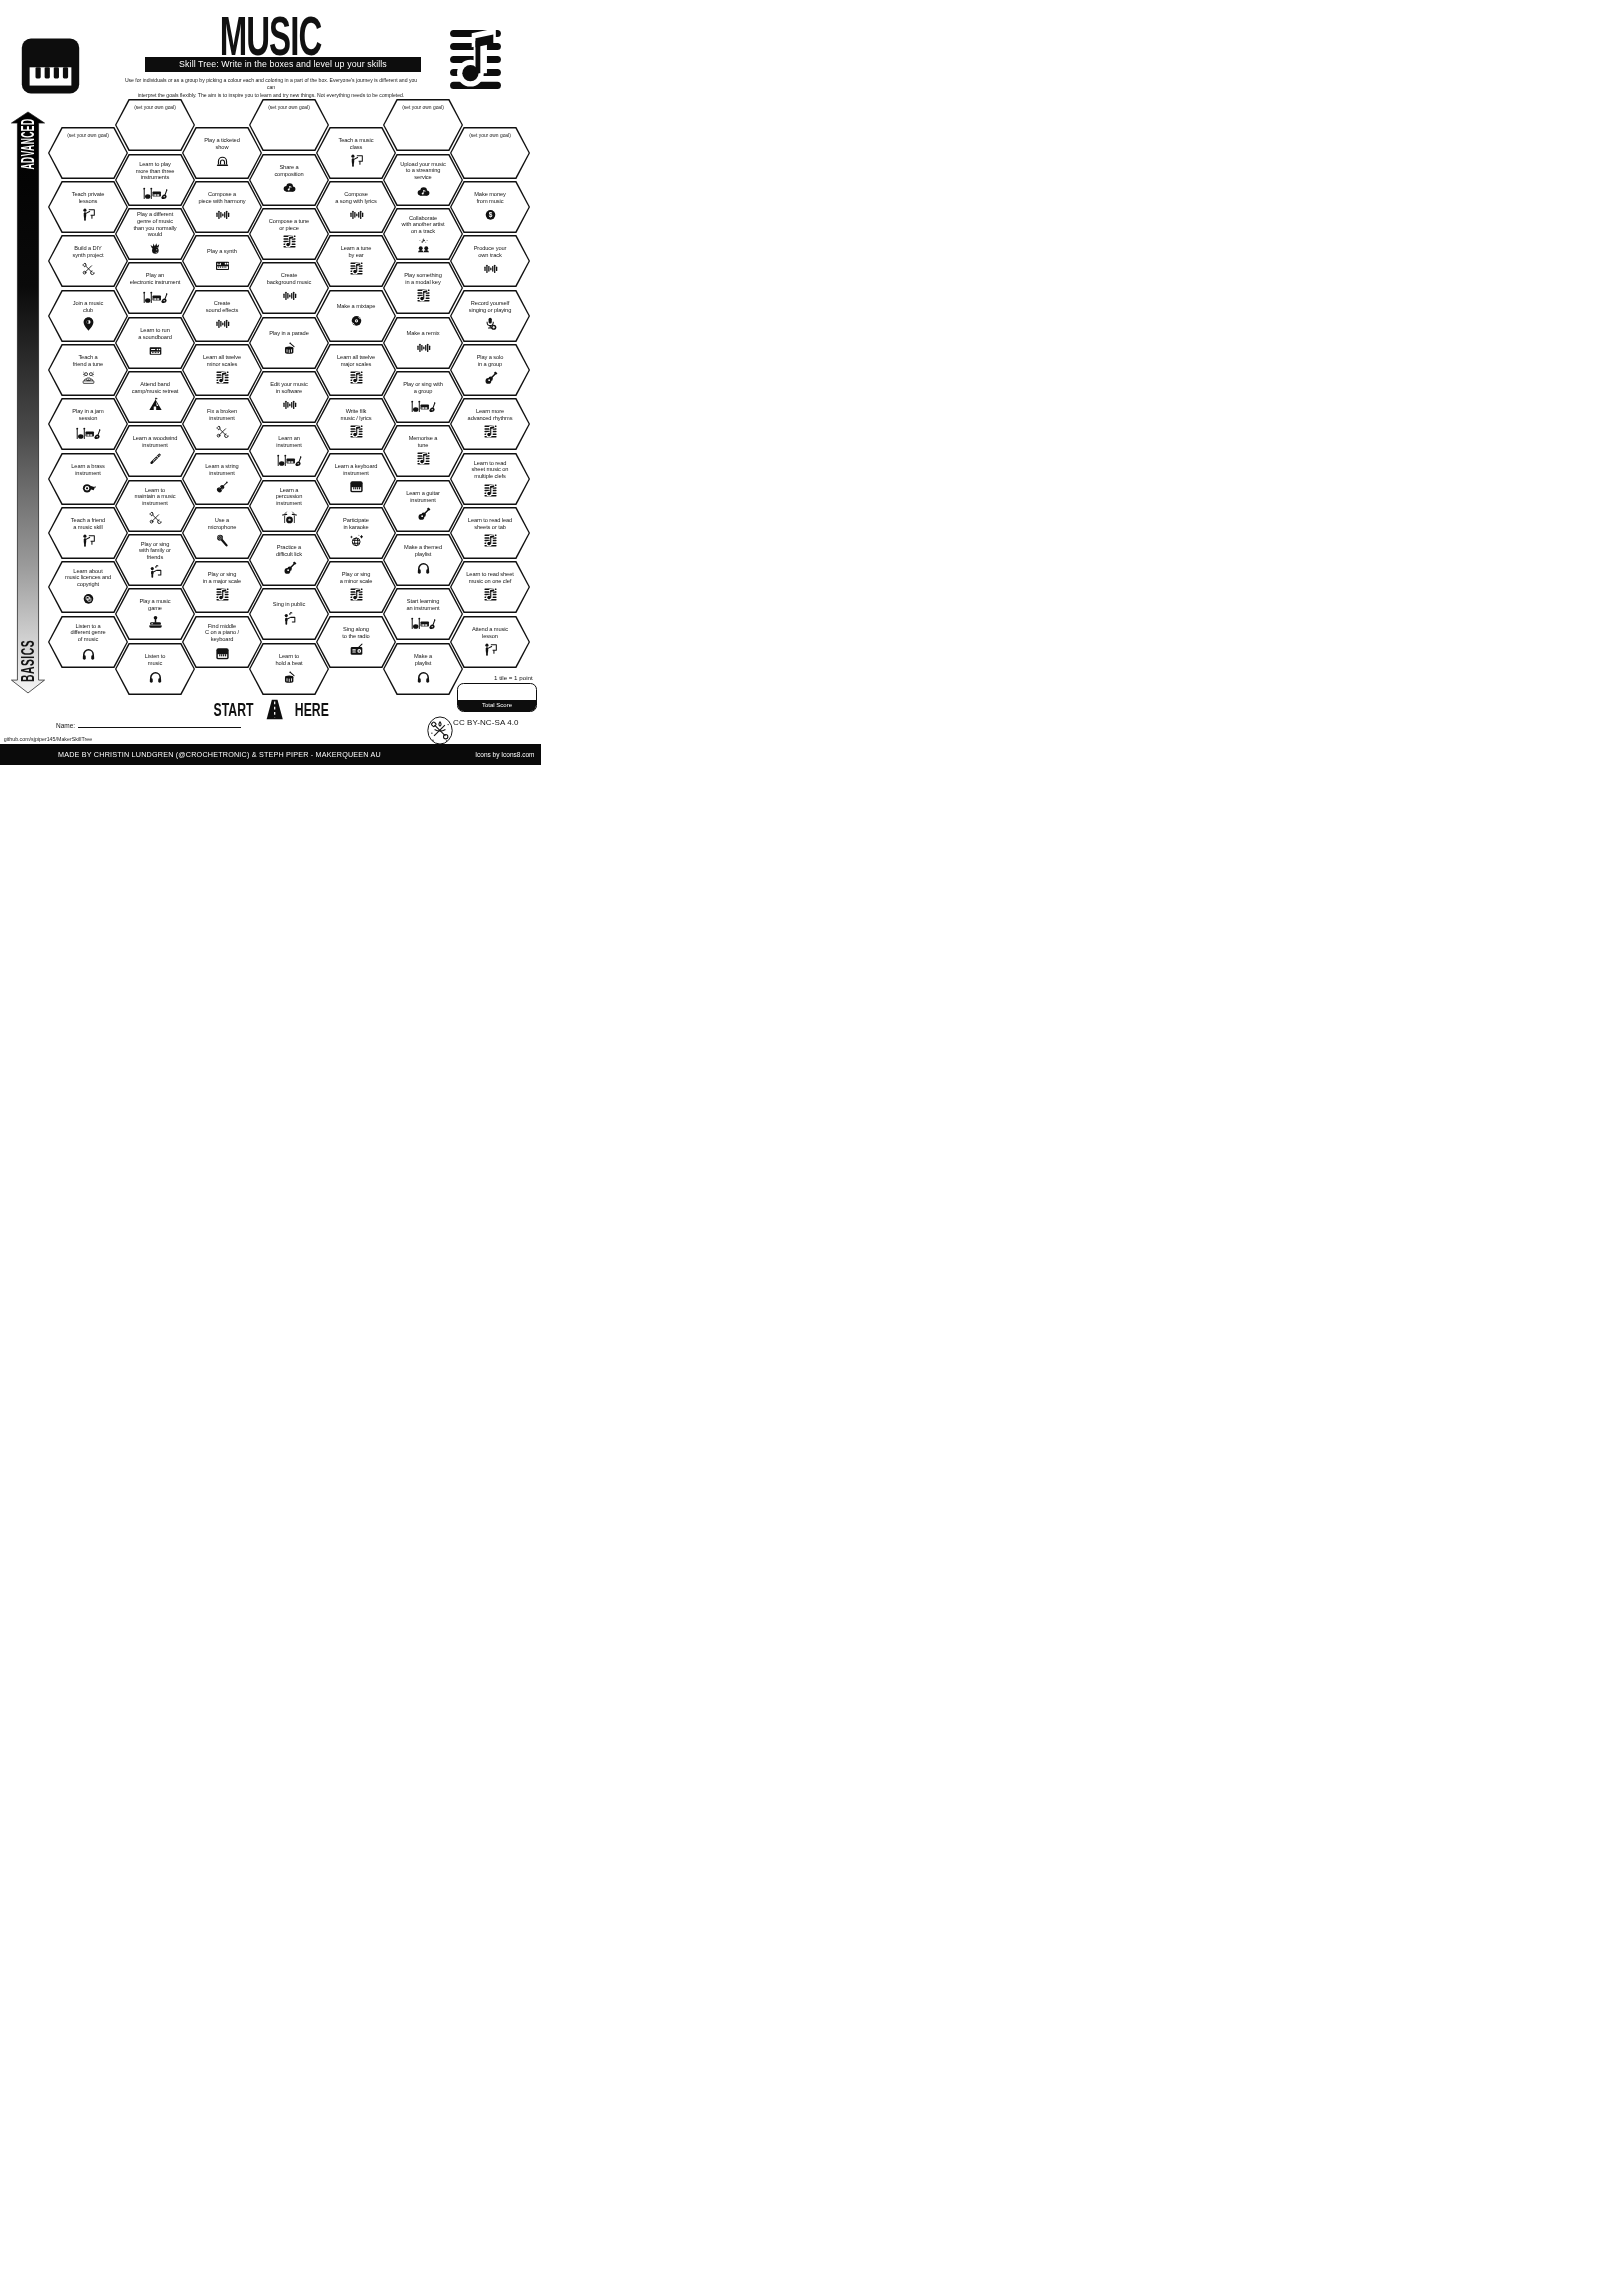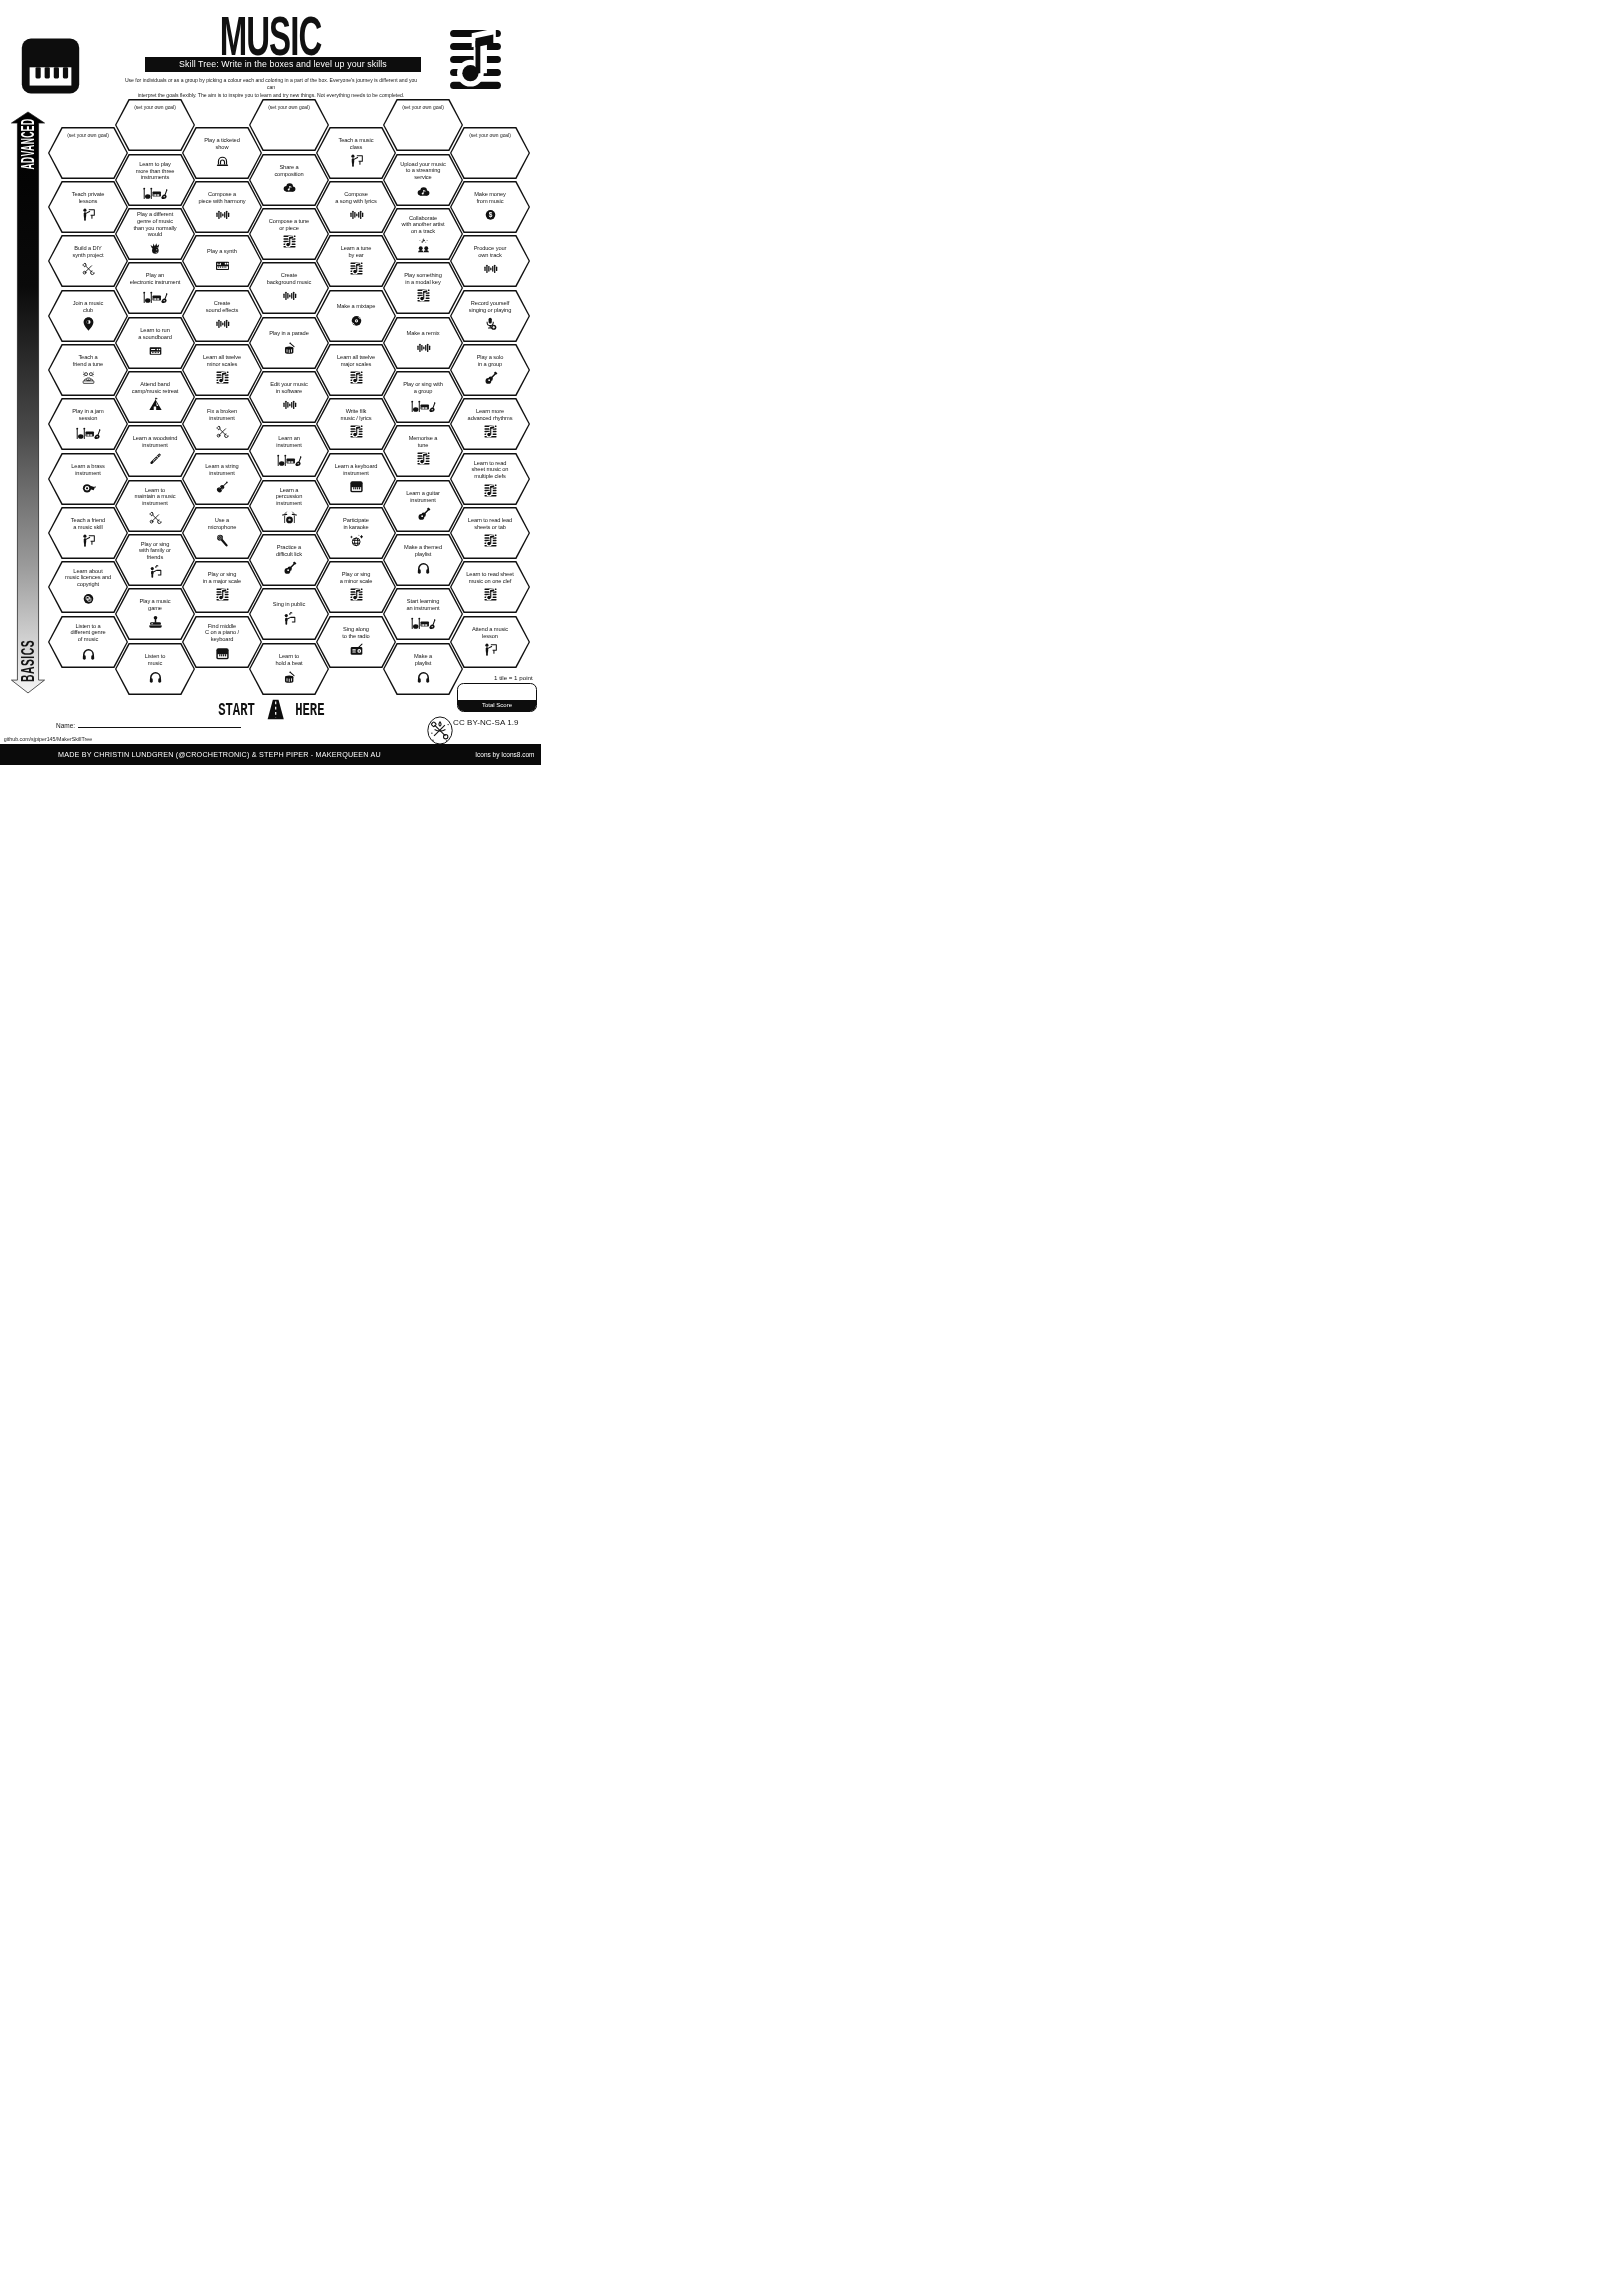--- a/index.html
+++ b/index.html
@@ -27,21 +27,21 @@
   .hex-c{position:absolute;inset:0;display:flex;flex-direction:column;align-items:center;
          justify-content:center;gap:2.8px;padding:3.7px 9.3px;box-sizing:border-box;}
   .hex-label{white-space:pre-line;text-align:center;font-size:5.7px;line-height:1.17;
              letter-spacing:-0.1px;color:#161616;}
   .hex.goal .hex-c{justify-content:flex-start;padding-top:4.2px;}
   .hex.goal .hex-label{font-size:4.9px;letter-spacing:0;}
   .tile-icon{height:15.7px;width:21px;flex:0 0 auto;}
   .tile-icon.wide{width:26px;height:15.3px;}
   
   .start-row{position:absolute;left:0;right:0;top:699px;display:flex;align-items:center;
-             justify-content:center;gap:5.6px;font-family:Liberation Mono, monospace;}
+             justify-content:center;gap:5.6px;}
   .start-word{font-weight:bold;font-size:15.7px;letter-spacing:0px;transform:scale(0.78,1.15);}
   .name-row{position:absolute;left:56px;top:720px;font-size:6.5px;}
   .name-line{display:inline-block;width:163px;border-bottom:1px solid #111;height:6.5px;margin-left:2.8px;}
   .github{position:absolute;left:3.7px;top:736px;font-size:5.3px;color:#222;}
   .tilepoint{position:absolute;right:8.3px;top:674px;font-size:6.2px;}
   .scorebox{position:absolute;left:457px;top:683px;width:80px;height:29px;border:1.4px solid #0d0d0d;
             border-radius:6.5px;overflow:hidden;background:#fff;box-sizing:border-box;}
   .scorebox .band{position:absolute;left:0;right:0;bottom:0;height:10.6px;background:#0d0d0d;color:#fff;
             font-size:6px;text-align:center;line-height:10.6px;}
   .cc{position:absolute;left:453px;top:718px;font-size:8px;letter-spacing:0.1px;}
@@ -1222,20 +1222,20 @@
       <path d="M24 10 q-4 5 0 8 q4 -3 0 -8 z"></path>
       <path d="M14 24 q10 6 20 0"></path>
     </g>
     <g fill="#111">
       <circle cx="9" cy="31" r="1.2"></circle>
         <circle cx="39" cy="15" r="1.2"></circle>
         <circle cx="36" cy="45" r="1.2"></circle>
         <circle cx="11" cy="44" r="1.2"></circle>
     </g>
   </svg>
-  <div class="cc">CC BY-NC-SA 1.9</div>
+  <div class="cc">CC BY-NC-SA 4.0</div>
 
   <div class="footer-bar"></div>
   <div class="footer-credit">MADE BY CHRISTIN LUNDGREN (@CROCHETRONIC) &amp; STEPH PIPER  -  MAKERQUEEN AU</div>
   <div class="footer-icons8">Icons by Icons8.com</div>
 
 </div>
 
 
 </body></html>

